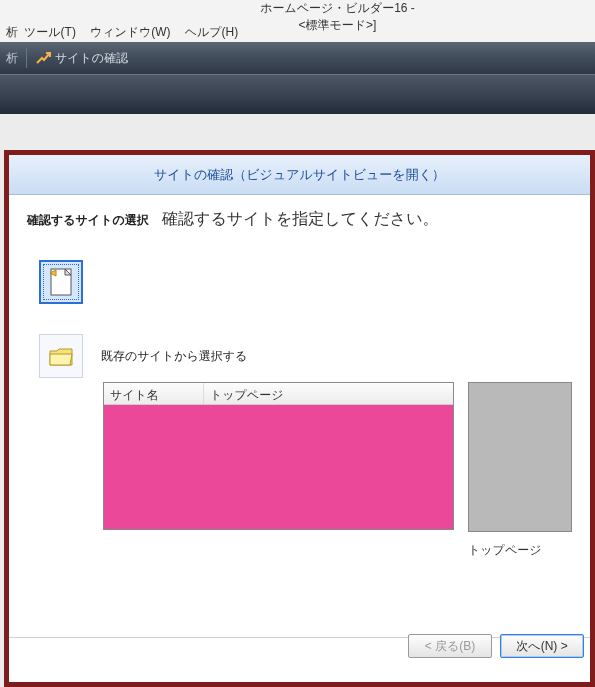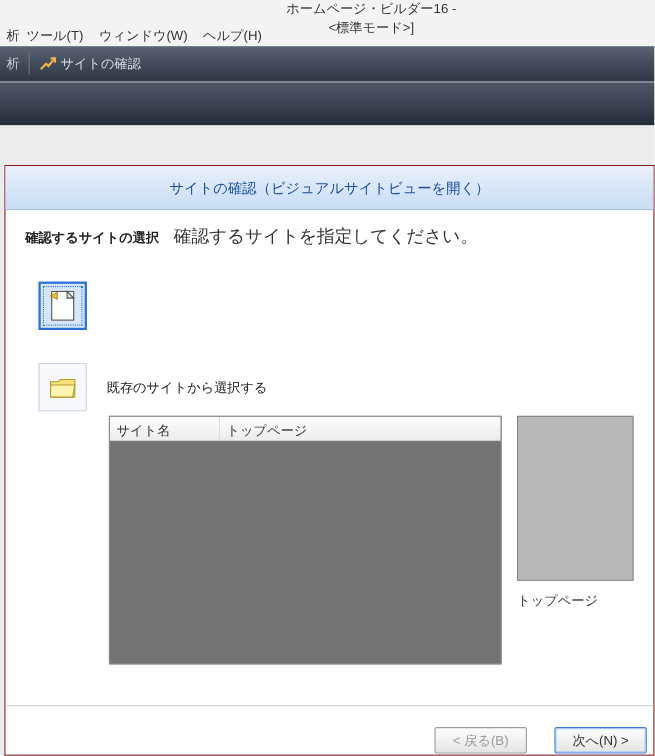--- a/index.html
+++ b/index.html
@@ -62,21 +62,21 @@
     background: #ececec;
     height: 35px;
   }
   .dialog {
     position: absolute;
     left: 4px;
     top: 150px;
     right: 0;
     bottom: 0;
     background: #fff;
-    border: 1px solid #7f1d1d;
+    border: 5px solid #7f1d1d;
   }
   .dialog-header {
     height: 40px;
     background: linear-gradient(to bottom, #e8f0fb 0%, #c9ddf4 100%);
     border-bottom: 1px solid #a8bed8;
     display: flex;
     align-items: center;
     justify-content: center;
     color: #1a4d9c;
     font-size: 13px;
@@ -126,23 +126,23 @@
     color: #333;
   }
   .sitelist-row {
     display: flex;
     gap: 14px;
     margin-left: 76px;
     margin-top: 4px;
   }
   .sitelist-table {
     width: 378px;
-    height: 226px;
+    height: 148px;
     border: 1px solid #8a8a8a;
-    background: #737373;
+    background: #ec4899;
   }
   .sitelist-header {
     display: flex;
     height: 22px;
     background: linear-gradient(to bottom, #fdfdfd, #ececec);
     border-bottom: 1px solid #ccc;
     font-size: 12px;
     color: #333;
   }
   .sitelist-header .col1 {
@@ -165,24 +165,24 @@
     background: #b9b9b9;
     border: 1px solid #888;
   }
   .preview-label {
     margin-top: 10px;
     font-size: 12px;
     color: #333;
   }
   .dialog-footer {
     position: absolute;
-    bottom: 1px;
+    bottom: 24px;
     right: 6px;
     display: flex;
-    gap: 25px;
+    gap: 8px;
   }
   .btn {
     min-width: 84px;
     height: 24px;
     border: 1px solid #9a9a9a;
     background: linear-gradient(to bottom, #fdfdfd, #e4e4e4);
     font-size: 12px;
     color: #333;
     display: flex;
     align-items: center;

